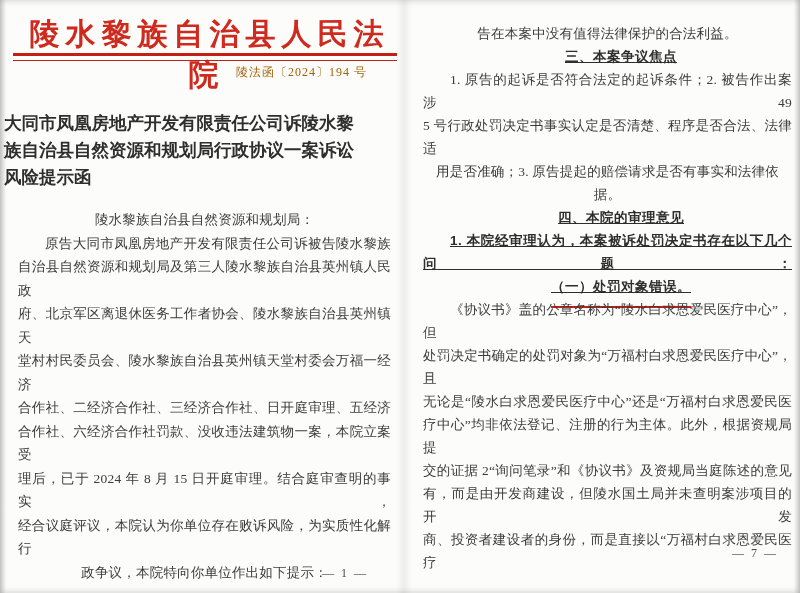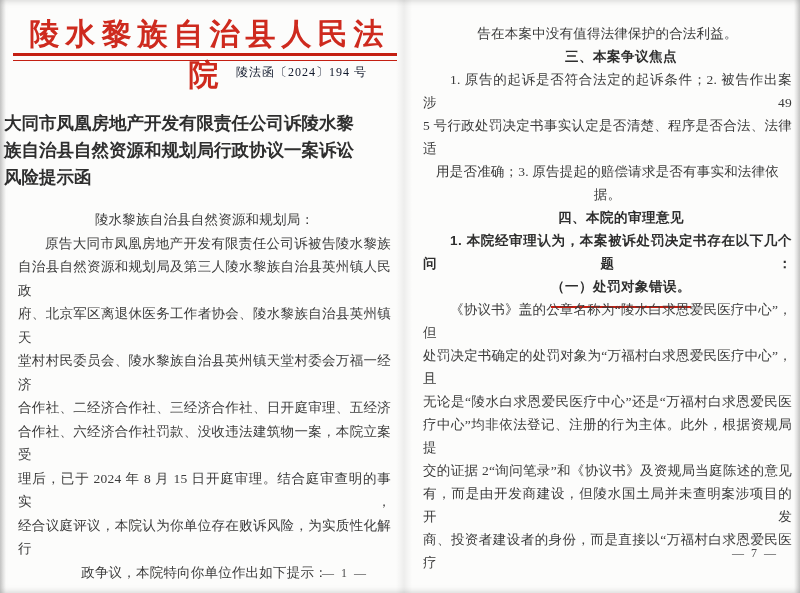--- a/index.html
+++ b/index.html
@@ -38,39 +38,39 @@
     color:var(--red);
     font-family:"Liberation Serif","DejaVu Serif",serif;
   }
   .rule{
     position:absolute;top:53px;left:13px;right:3px;height:4px;
     border-top:3px solid var(--red2);
     border-bottom:1.5px solid var(--red2);
   }
   .docnum{
     position:absolute;top:64px;right:33px;
-    font-size:12px;color:#0f172a;letter-spacing:1px;
+    font-size:12px;color:#a16207;letter-spacing:1px;
   }
   .title{
     position:absolute;top:110px;left:4px;right:4px;
     text-align:left;font-weight:bold;color:var(--ink-bold);
     font-size:17.5px;line-height:27px;
     font-family:"Liberation Sans","DejaVu Sans",sans-serif;
   }
 
   
   .body{position:absolute;font-size:13.5px;letter-spacing:.2px;}
   #body-left{top:208px;left:18px;right:9px;line-height:23.5px;}
   #body-right{top:22px;left:13px;right:8px;line-height:23px;}
 
   .ln{min-height:1em;text-align:center;}
   .j{text-align:justify;text-align-last:justify;}
   .ind{text-indent:2em;}
   .b{font-weight:bold;color:var(--ink-bold);
-     font-family:"Liberation Sans","DejaVu Sans",sans-serif;letter-spacing:.5px;}
+     font-family:"Liberation Sans","DejaVu Sans",sans-serif;letter-spacing:.5px;text-decoration:underline;}
   .rl{border-bottom:2.5px solid var(--red2);padding-bottom:12px;}
 
   .pagenum{position:absolute;font-size:12px;color:#4c4c4c;letter-spacing:2px;}
   #pn-left{top:566px;right:32px;}
   #pn-right{top:546px;right:22px;}
 </style>
 </head>
 <body>
 
 <div id="stage">

